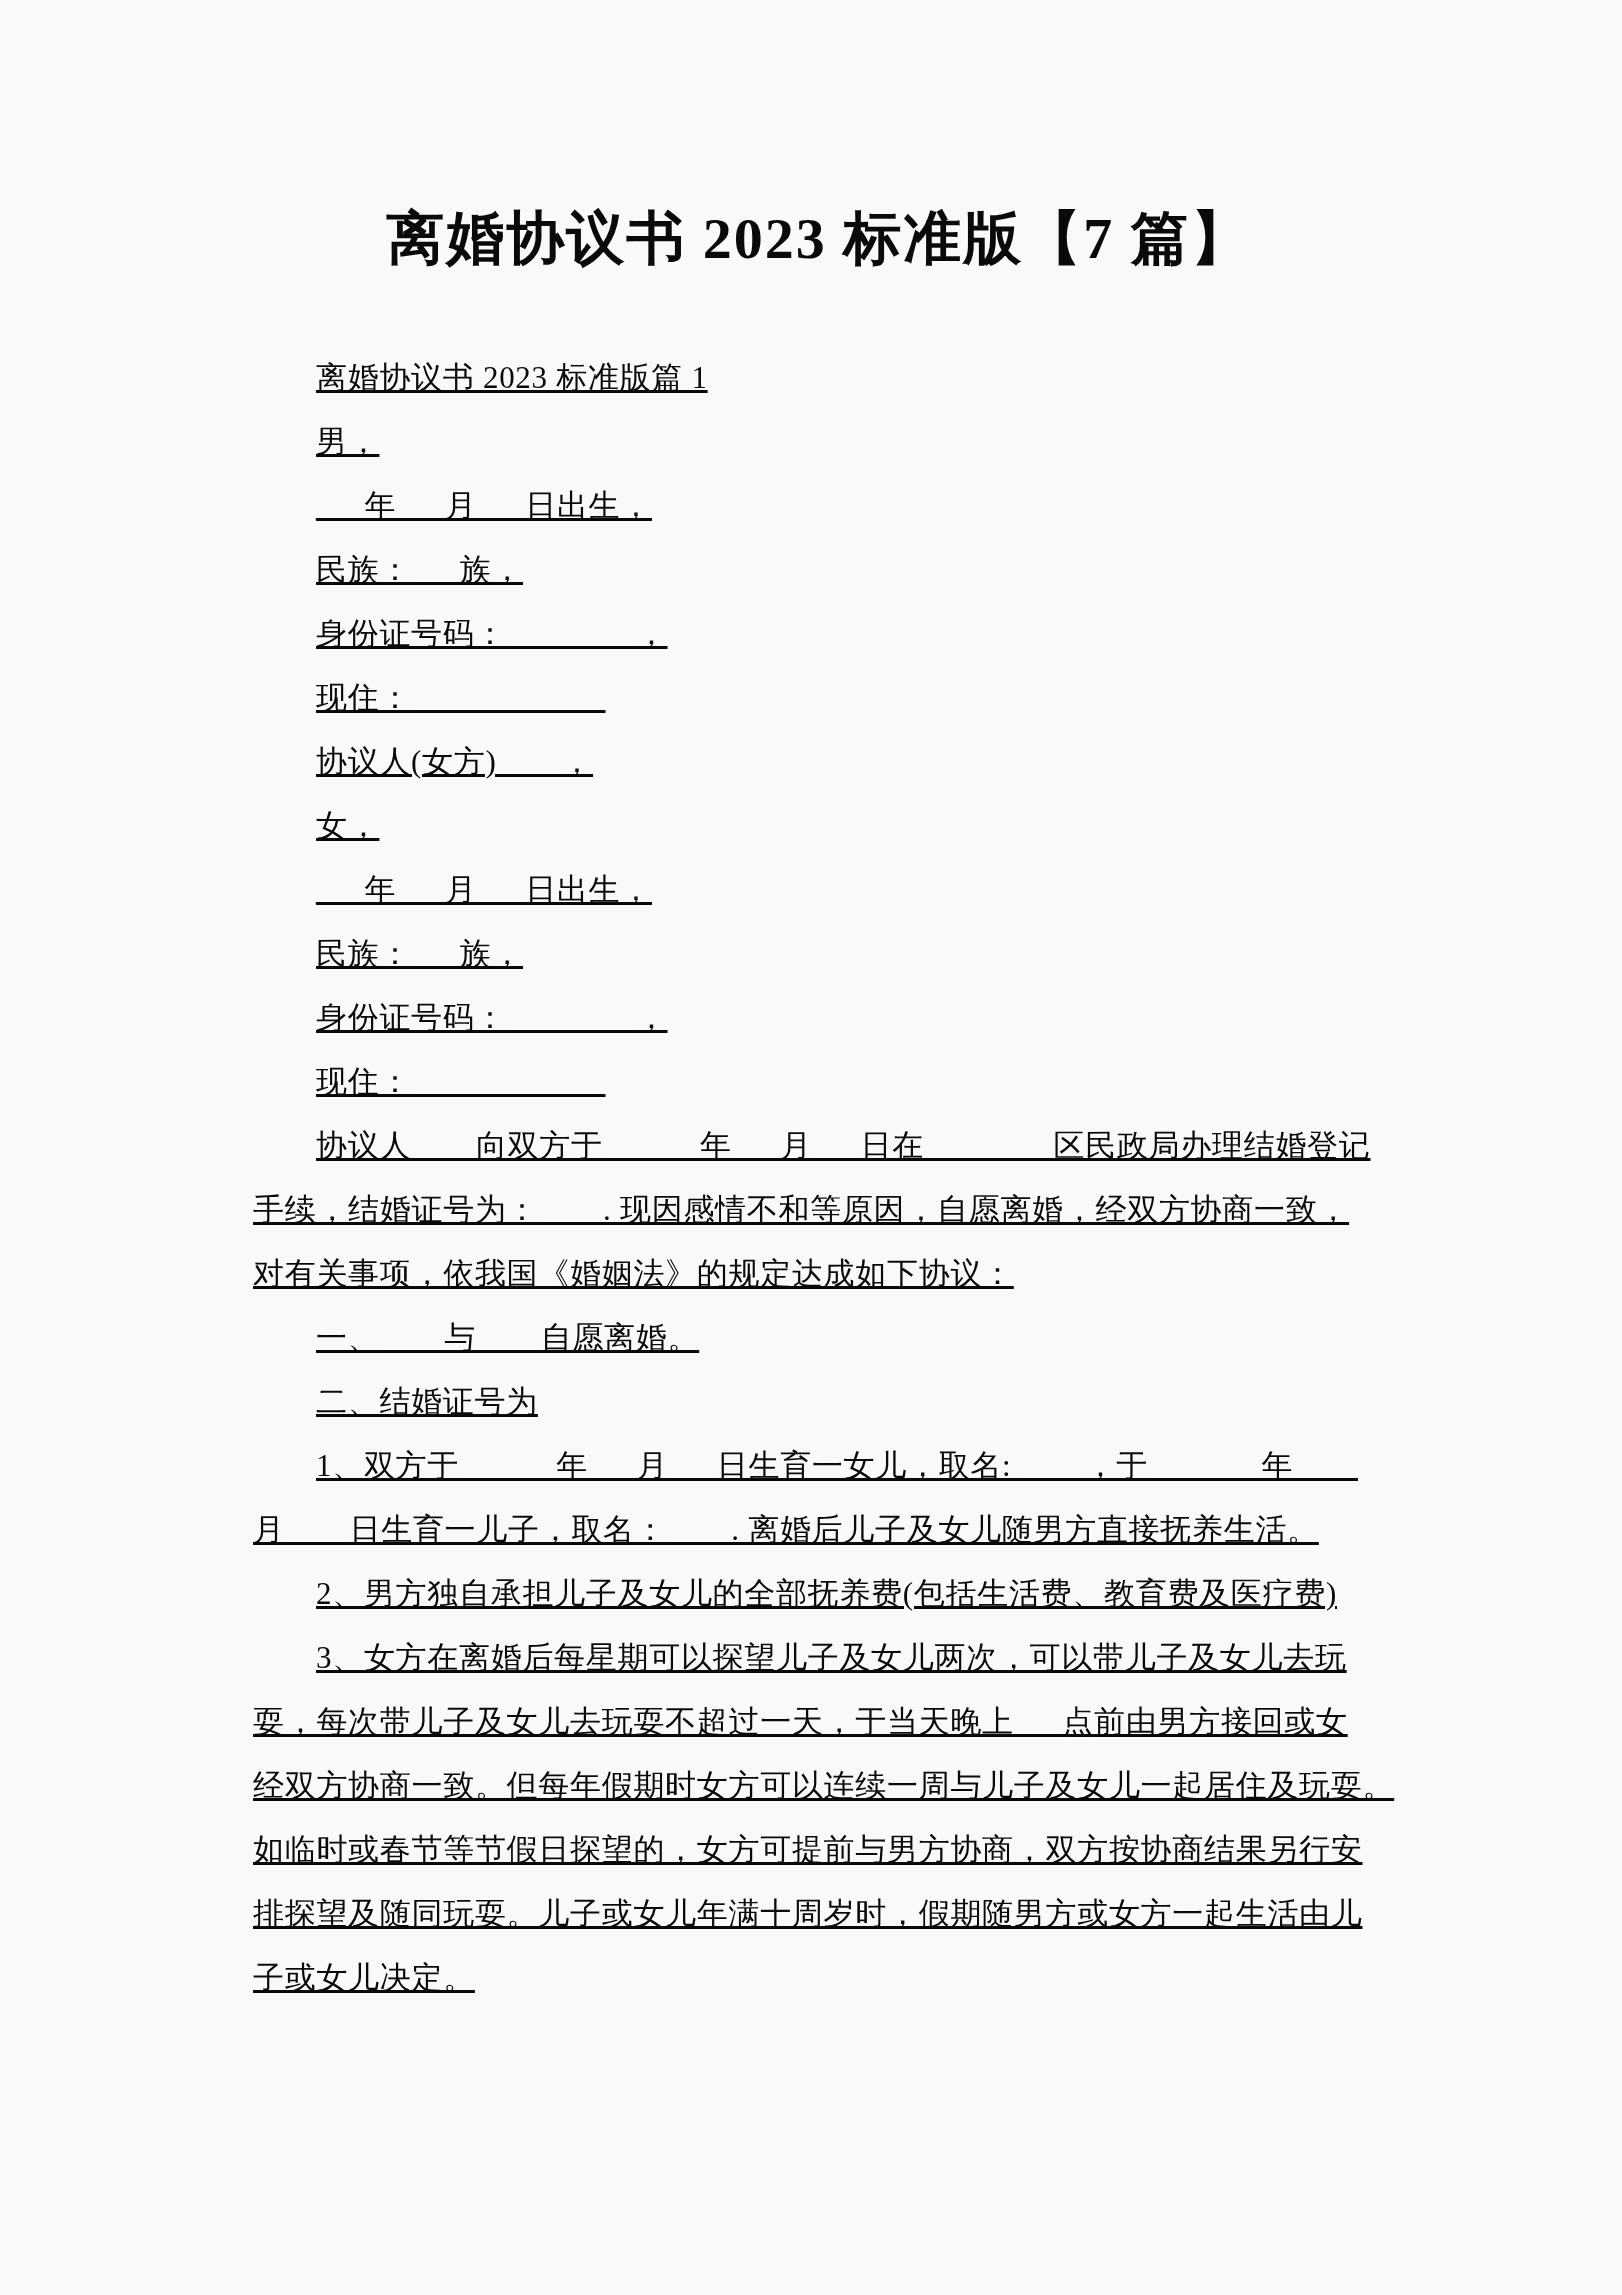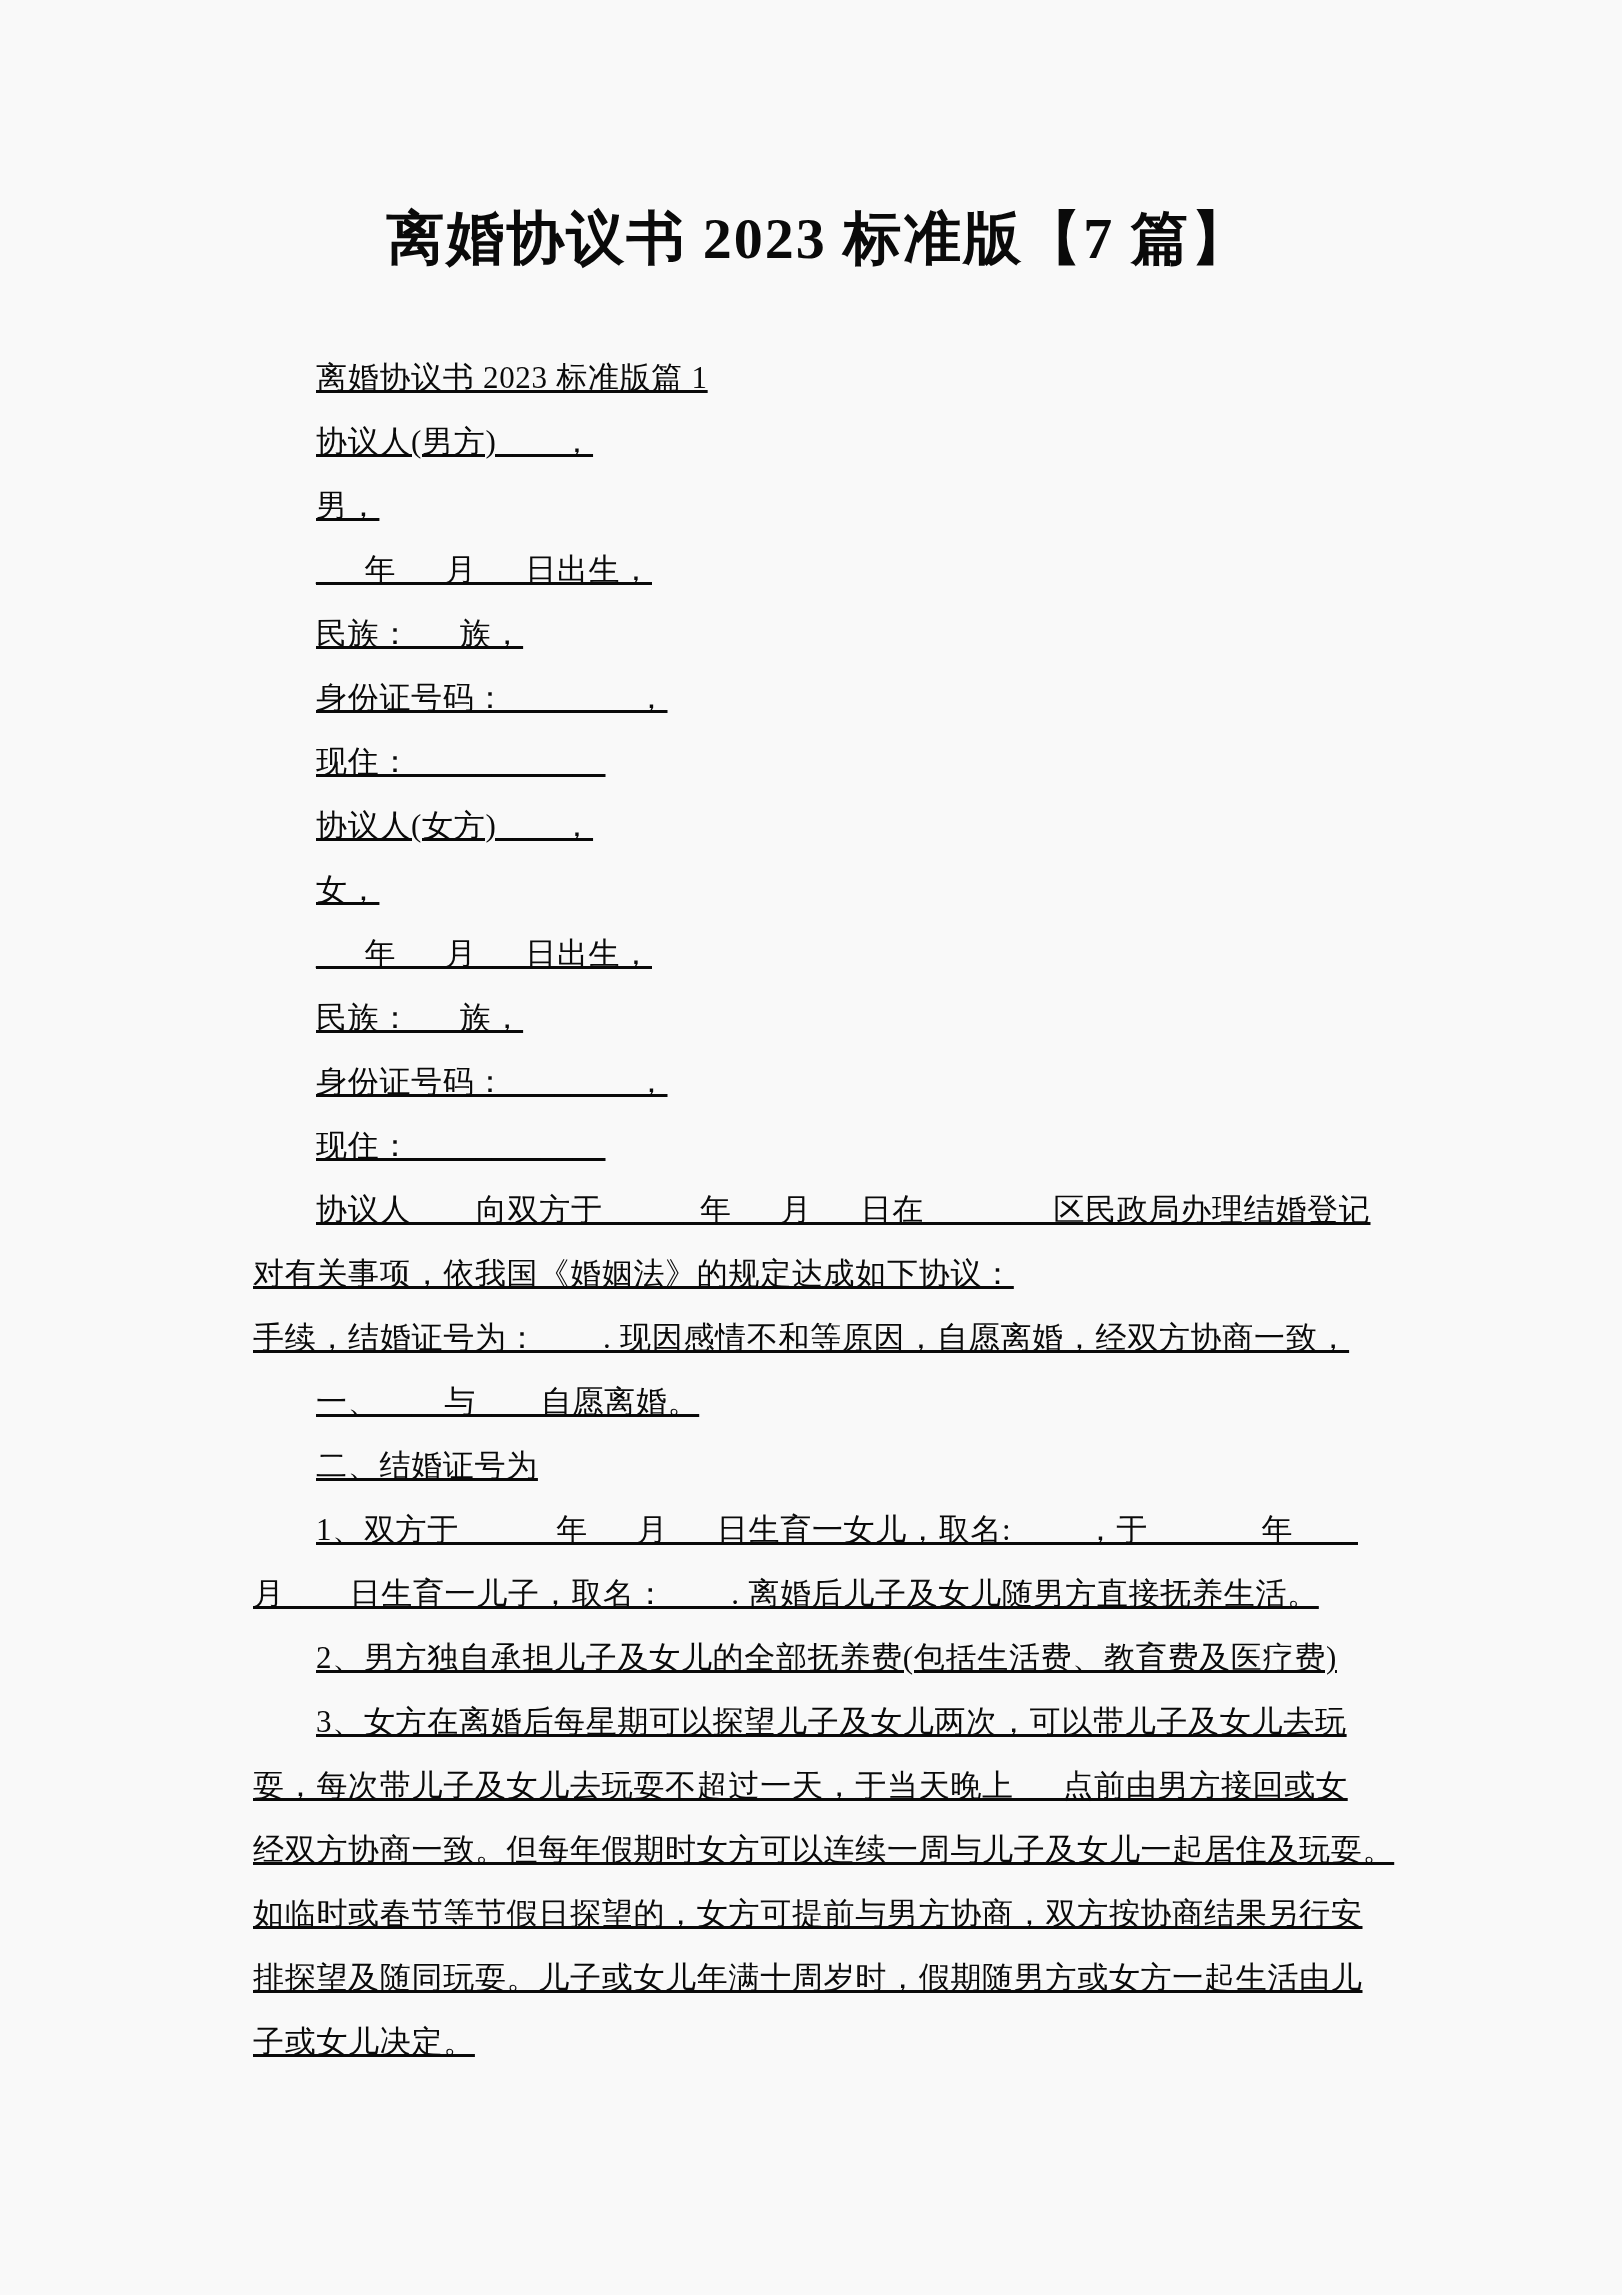--- a/index.html
+++ b/index.html
@@ -49,35 +49,34 @@
 </style>
 </head>
 <body>
 
 <div class="page">
 
   <div class="doc-title">离婚协议书 2023 标准版【7 篇】</div>
 
   <div class="doc-body">
     <div class="line indent">离婚协议书 2023 标准版篇 1</div>
-    <div class="line indent">协议人(男方)____，</div>
     <div class="line indent">男，</div>
     <div class="line indent">___年___月___日出生，</div>
     <div class="line indent">民族：___族，</div>
     <div class="line indent">身份证号码：________，</div>
     <div class="line indent">现住：____________</div>
     <div class="line indent">协议人(女方)____，</div>
     <div class="line indent">女，</div>
     <div class="line indent">___年___月___日出生，</div>
     <div class="line indent">民族：___族，</div>
     <div class="line indent">身份证号码：________，</div>
     <div class="line indent">现住：____________</div>
     <div class="line indent">协议人____向双方于______年___月___日在________区民政局办理结婚登记</div>
+    <div class="line">手续，结婚证号为：____. 现因感情不和等原因，自愿离婚，经双方协商一致，</div>
     <div class="line">对有关事项，依我国《婚姻法》的规定达成如下协议：</div>
-    <div class="line">手续，结婚证号为：____. 现因感情不和等原因，自愿离婚，经双方协商一致，</div>
     <div class="line indent">一、____与____自愿离婚。</div>
     <div class="line indent">二、结婚证号为</div>
     <div class="line indent">1、双方于______年___月___日生育一女儿，取名: ____，于_______年____</div>
     <div class="line">月____日生育一儿子，取名：____. 离婚后儿子及女儿随男方直接抚养生活。</div>
     <div class="line indent">2、男方独自承担儿子及女儿的全部抚养费(包括生活费、教育费及医疗费)</div>
     <div class="line indent">3、女方在离婚后每星期可以探望儿子及女儿两次，可以带儿子及女儿去玩</div>
     <div class="line">耍，每次带儿子及女儿去玩耍不超过一天，于当天晚上___点前由男方接回或女</div>
     <div class="line">经双方协商一致。但每年假期时女方可以连续一周与儿子及女儿一起居住及玩耍。</div>
     <div class="line">如临时或春节等节假日探望的，女方可提前与男方协商，双方按协商结果另行安</div>
     <div class="line">排探望及随同玩耍。儿子或女儿年满十周岁时，假期随男方或女方一起生活由儿</div>

